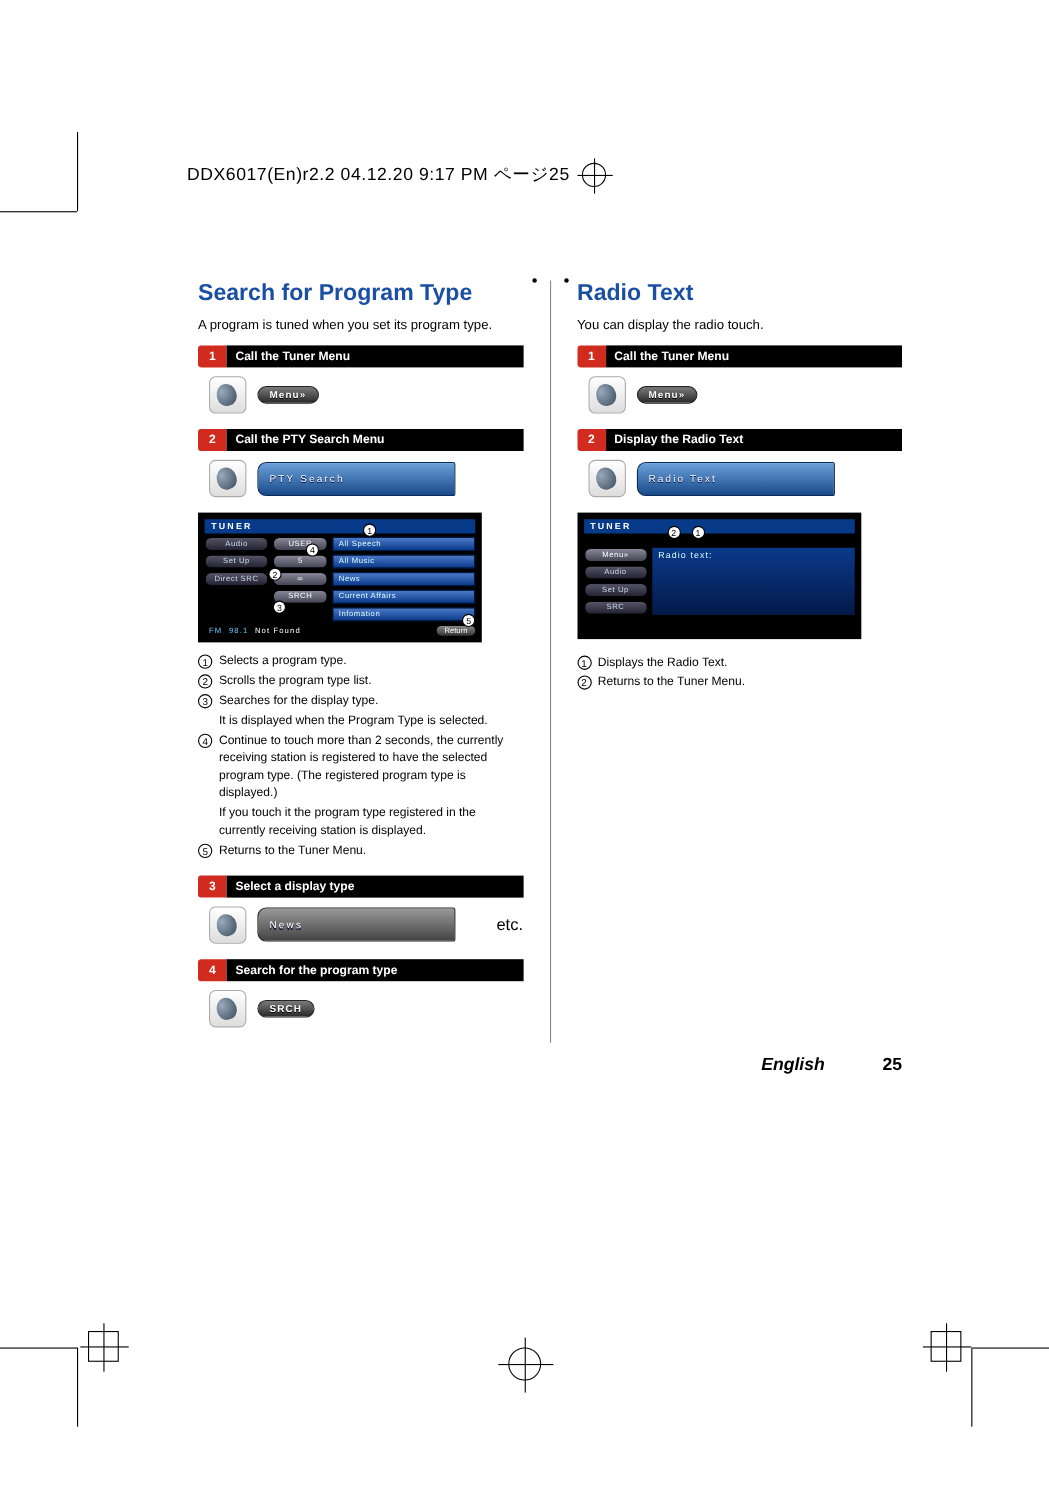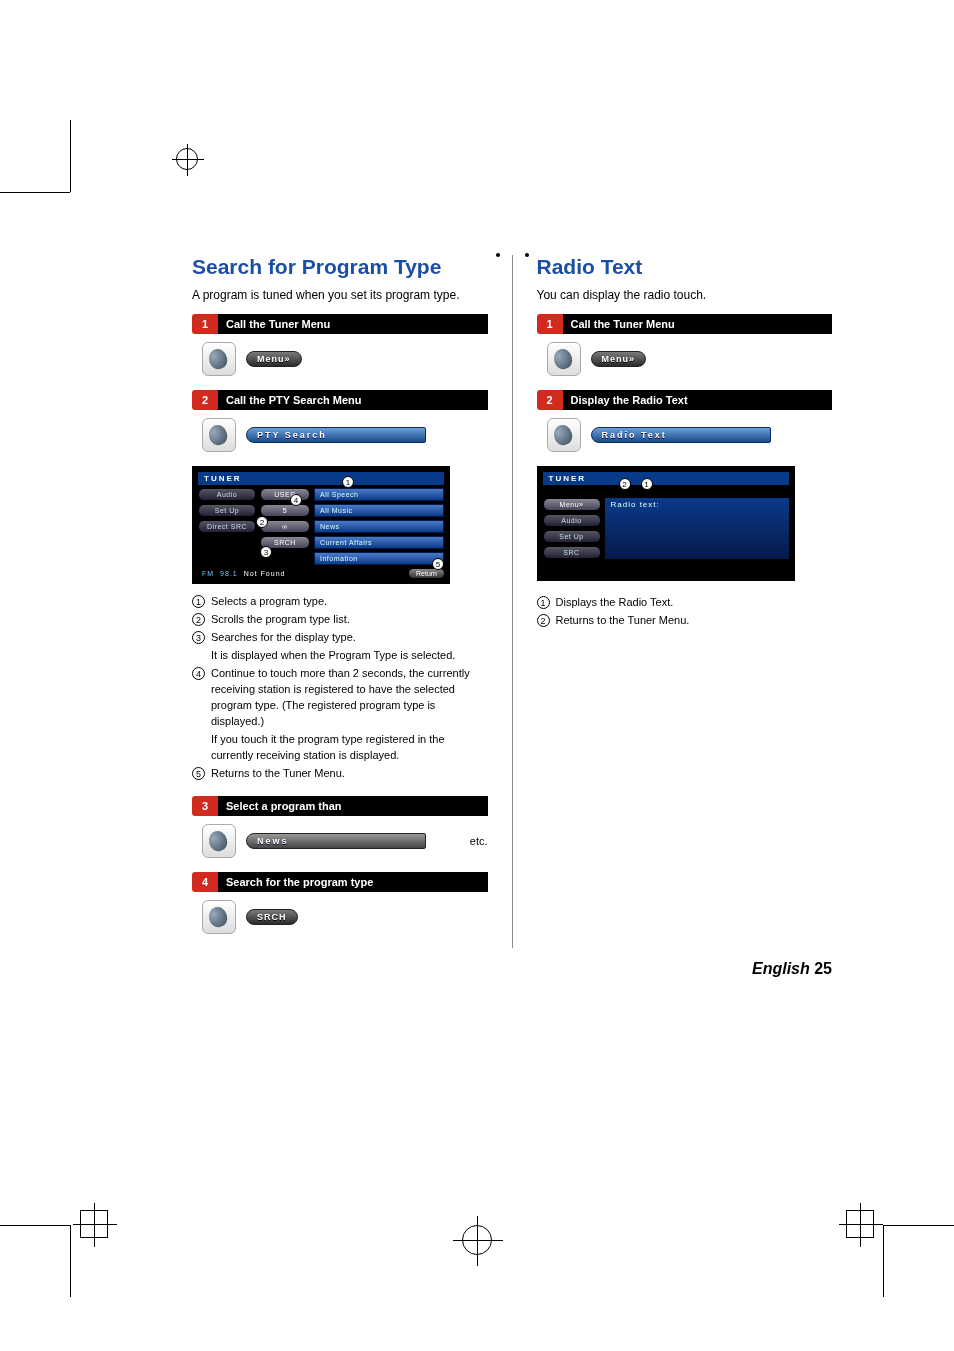--- a/index.html
+++ b/index.html
@@ -38,21 +38,21 @@
   }
   .slug .ring {
     display: inline-block; width: 22px; height: 22px; border: 1px solid #000; border-radius: 50%;
     vertical-align: middle; margin-left: 6px; position: relative;
   }
   .slug .ring::before { content:""; position:absolute; left:50%; top:-5px; width:1px; height:32px; background:#000; }
   .slug .ring::after  { content:""; position:absolute; top:50%; left:-5px; height:1px; width:32px; background:#000; }
 
   .page {
     position: absolute;
-    left: 192px; top: 255px;
+    left: 180px; top: 255px;
     width: 640px;
   }
   .columns {
     display: flex;
     gap: 24px;
   }
   .col { flex: 1; min-width: 0; position: relative; }
   .col-divider { width: 1px; background: #8b8b8b; align-self: stretch; }
   .col-topdot { position:absolute; right:-12px; top:-2px; width:4px; height:4px; background:#000; border-radius:50%; }
   .col2-topdot { position:absolute; left:-12px; top:-2px; width:4px; height:4px; background:#000; border-radius:50%; }
@@ -115,23 +115,23 @@
     display:inline-flex; align-items:center;
     height:16px; padding:0 10px;
     border-radius:8px;
     font-size:9px; font-weight:bold; letter-spacing:1px;
     color:#fff; text-shadow:0 1px 0 #000;
     background: linear-gradient(#7a7a7a,#2a2a2a);
     border:1px solid #222;
   }
   .long-btn {
     display:inline-flex; align-items:center;
-    height:16px; padding:0 10px 0 10px;
+    height:31px; padding:0 10px 0 10px;
     width: 180px;
-    font-size:9px; font-weight:bold; letter-spacing:2px;
+    font-size:9px; font-weight:normal; letter-spacing:2px;
     color:#fff; text-shadow:0 1px 0 #003;
     background: linear-gradient(#6aa0d8,#1a4a8a);
     border:1px solid #0a2a5a;
     border-radius: 8px 2px 2px 8px;
     position:relative;
   }
   .long-btn.gray { background: linear-gradient(#999,#444); border-color:#222; }
 
   
   .tuner-shot {
@@ -174,21 +174,21 @@
   .callout .circ {
     display:inline-block; width:12px; height:12px; border:1px solid #000; border-radius:50%;
     font-size:8px; line-height:11px; text-align:center; background:#fff;
   }
   .notes { font-size:11px; line-height:1.45; }
   .notes .n-row { display:flex; gap:6px; margin-bottom:2px; }
   .notes .circ {
     flex:0 0 auto; width:13px; height:13px; border:1px solid #000; border-radius:50%;
     font-size:9px; line-height:12px; text-align:center; margin-top:1px;
   }
-  .etc { font-size:11px; margin-left:auto; }
+  .etc { font-size:15px; margin-left:auto; }
 
   
   .radio-shot {
     width: 258px; margin: 4px 0 14px 0;
     background:#000; padding:6px 6px 22px 6px; position:relative;
     font-size:8px; color:#fff;
   }
   .radio-shot .hdr { background:#083a8a; padding:2px 6px; letter-spacing:2px; font-weight:bold; }
   .radio-body { display:flex; gap:4px; padding-top:13px; }
   .radio-left { width:58px; display:flex; flex-direction:column; gap:3px; }
@@ -200,36 +200,37 @@
   .radio-left .menu {
     background:linear-gradient(#889,#445); border-radius:6px; color:#fff;
   }
   .radio-right { flex:1; background:linear-gradient(#0a3a8a,#041a4a); min-height:60px;
     padding:2px 6px; font-size:8px; letter-spacing:1px; color:#dff; }
 
   .page-num {
     position:absolute; right:0; bottom:-30px;
     font-style:italic; font-weight:bold; font-size:16px;
   }
-  .page-num .n { font-style:normal; }
+  .page-num .n { font-style:normal;margin-left:48px; }
 </style>
 </head>
 <body>
 
 <div class="crop-mark crop-tl-h"></div>
 <div class="crop-mark crop-tl-v"></div>
 <div class="crop-mark crop-bl-h"></div>
 <div class="crop-mark crop-bl-v"></div>
 <div class="crop-mark crop-br-h"></div>
 <div class="crop-mark crop-br-v"></div>
 <div class="crop-bl-box"></div>
 <div class="crop-br-box"></div>
 <div class="bottom-center-cross"></div>
 
 <div class="slug">
+  <span>DDX6017(En)r2.2  04.12.20  9:17 PM  ページ25</span>
   <span class="ring"></span>
 </div>
 
 <div class="page">
   <div class="columns">
 
     <div class="col">
       <div class="col-topdot"></div>
       <h2 class="section-title">Search for Program Type</h2>
       <p class="lead">A program is tuned when you set its program type.</p>
@@ -317,21 +318,21 @@
           </div>
         <div class="n-row">
             <span class="circ">5</span>
             <span>Returns to the Tuner Menu.</span>
           </div>
       </div>
 
       <div style="height:12px"></div>
       <div class="step-bar">
         <div class="step-num">3</div>
-        <div class="step-label">Select a program than</div>
+        <div class="step-label">Select a display type</div>
       </div>
       <div class="touch-row">
         <div class="touch-icon"></div>
         <span class="long-btn gray">News</span>
         <span class="etc">etc.</span>
       </div>
 
       <div class="step-bar">
         <div class="step-num">4</div>
         <div class="step-label">Search for the program type</div>

